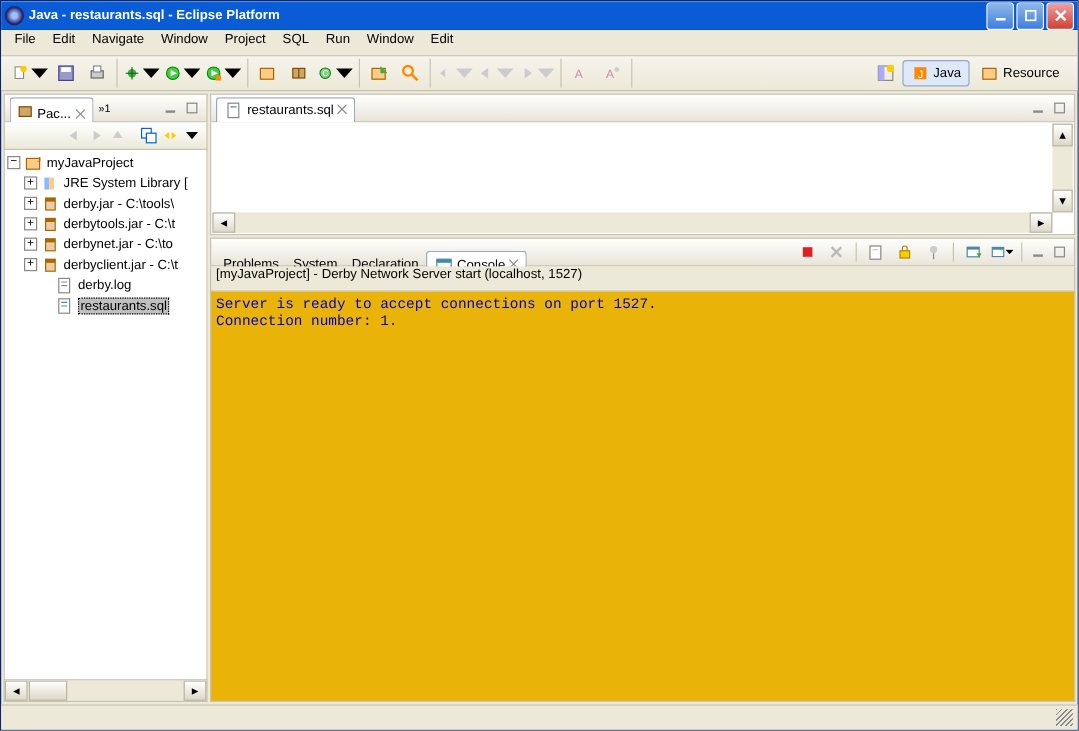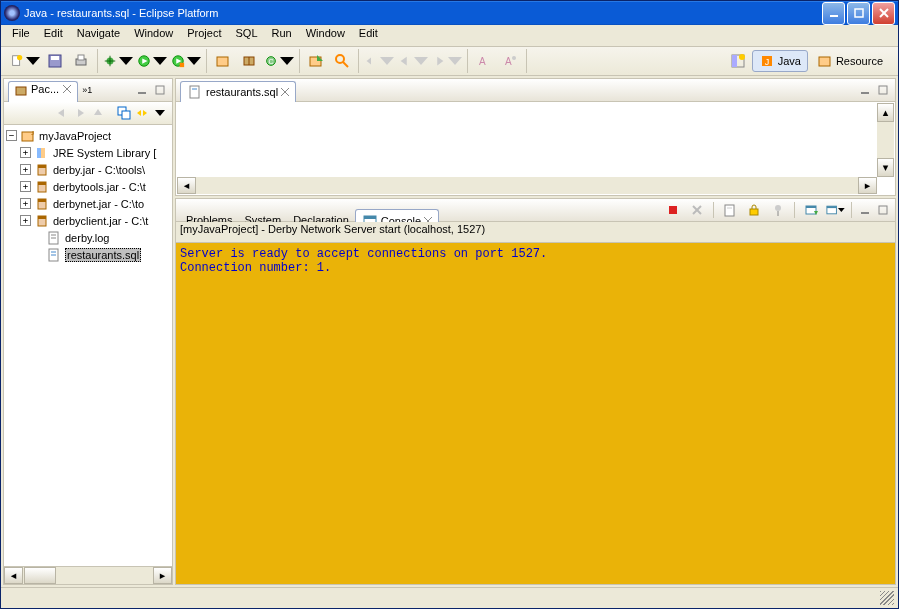--- a/index.html
+++ b/index.html
@@ -1,17 +1,17 @@
 <!DOCTYPE html>
 <html><head>
 <meta charset="utf-8">
 <style>
 html,body{margin:0;padding:0;font-family:Tahoma,Arial,sans-serif;font-size:11px;background:#ece9d8;color:#000}
 .window{width:899px;height:609px;border:1px solid #0a246a;box-sizing:border-box;display:flex;flex-direction:column;background:#ece9d8}
-.titlebar{height:24px;background:linear-gradient(to bottom,#3c8cf0 0%,#0a5bd6 5%,#0a5bd6 95%,#084bb3 100%);display:flex;align-items:center;padding:0 3px;color:#fff;font-weight:normal}
+.titlebar{height:24px;background:linear-gradient(to bottom,#3c8cf0 0%,#0a5bd6 5%,#0a5bd6 95%,#084bb3 100%);display:flex;align-items:center;padding:0 3px;color:#fff;font-weight:bold}
 .titlebar .app-icon{width:16px;height:16px;margin-right:4px;background:radial-gradient(circle,#a0c0ff 20%,#2a2a70 60%,#000 100%);border-radius:50%}
 .titlebar .title{flex:1}
 .tb-btns{display:flex;gap:2px}
 .tb-btn{width:21px;height:21px;background:linear-gradient(to bottom,#8db8e8,#3e7de0);border:1px solid #fff;border-radius:3px;display:flex;align-items:center;justify-content:center;color:#fff;cursor:pointer;font-family:Arial;font-size:11px;font-weight:bold}
 .tb-btn.close{background:linear-gradient(to bottom,#f0a0a0,#d04030)}
 .tb-btn svg{width:10px;height:10px}
 .menubar{height:21px;background:#ece9d8;display:flex;padding:0 4px;border-bottom:1px solid #c8c4b4}
 .menubar .menu-item{padding:2px 7px;cursor:pointer}
 .toolbar{height:28px;background:linear-gradient(to bottom,#f6f4ec,#ece9d8);display:flex;align-items:center;padding:0 4px;border-bottom:1px solid #c8c4b4}
 .tool-group{display:flex;align-items:center;gap:2px;padding:0 4px;border-right:1px solid #c8c4b4;height:24px}
@@ -20,21 +20,21 @@
 .tool-btn svg{width:16px;height:16px}
 .tool-btn.has-arrow{width:30px}
 .drop-arrow{width:7px;height:4px;margin-left:2px}
 .spacer{flex:1}
 .persp-switch{display:flex;align-items:center;gap:2px;padding-right:4px}
 .persp-btn{display:flex;align-items:center;gap:3px;padding:2px 6px;border:1px solid transparent;cursor:pointer;border-radius:3px}
 .persp-btn.active{border-color:#98a8c8;background:#dde8f8}
 .workspace{flex:1;display:flex;min-height:0;padding:2px}
 .left-pane{width:170px;display:flex;flex-direction:column;margin-right:2px}
 .view-header{height:22px;background:linear-gradient(to bottom,#fff,#e8e4d8);border:1px solid #c8c4b4;display:flex;align-items:center;padding:0 4px;gap:4px}
-.view-tab{display:flex;align-items:flex-start;gap:2px;background:#fff;border:1px solid #98a8c8;border-bottom:none;padding:1px 4px;border-radius:3px 3px 0 0;height:18px;margin-top:2px}
+.view-tab{display:flex;align-items:flex-end;gap:2px;background:#fff;border:1px solid #98a8c8;border-bottom:none;padding:1px 4px;border-radius:3px 3px 0 0;height:18px;margin-top:2px}
 .view-tab .x{width:12px;height:12px;cursor:pointer;display:flex;align-items:center;justify-content:center}
 .chev{cursor:pointer;font-size:9px}
 .view-actions{margin-left:auto;display:flex;gap:2px}
 .mini-btn{width:16px;height:16px;cursor:pointer;display:flex;align-items:center;justify-content:center}
 .view-toolbar{height:22px;background:linear-gradient(to bottom,#fff,#ece9d8);border:1px solid #c8c4b4;border-top:none;display:flex;align-items:center;justify-content:flex-end;padding:0 4px;gap:2px}
 .tree-wrap{flex:1;background:#fff;border:1px solid #c8c4b4;border-top:none;overflow:hidden;position:relative}
 .tree{padding:2px;white-space:nowrap}
 .tree-node{display:flex;align-items:center;height:17px;cursor:pointer}
 .tree-node .exp{width:9px;height:9px;border:1px solid #888;background:#fff;display:flex;align-items:center;justify-content:center;margin-right:3px;font-size:9px;line-height:1;font-family:monospace}
 .tree-node .exp.blank{border:none;background:none}

